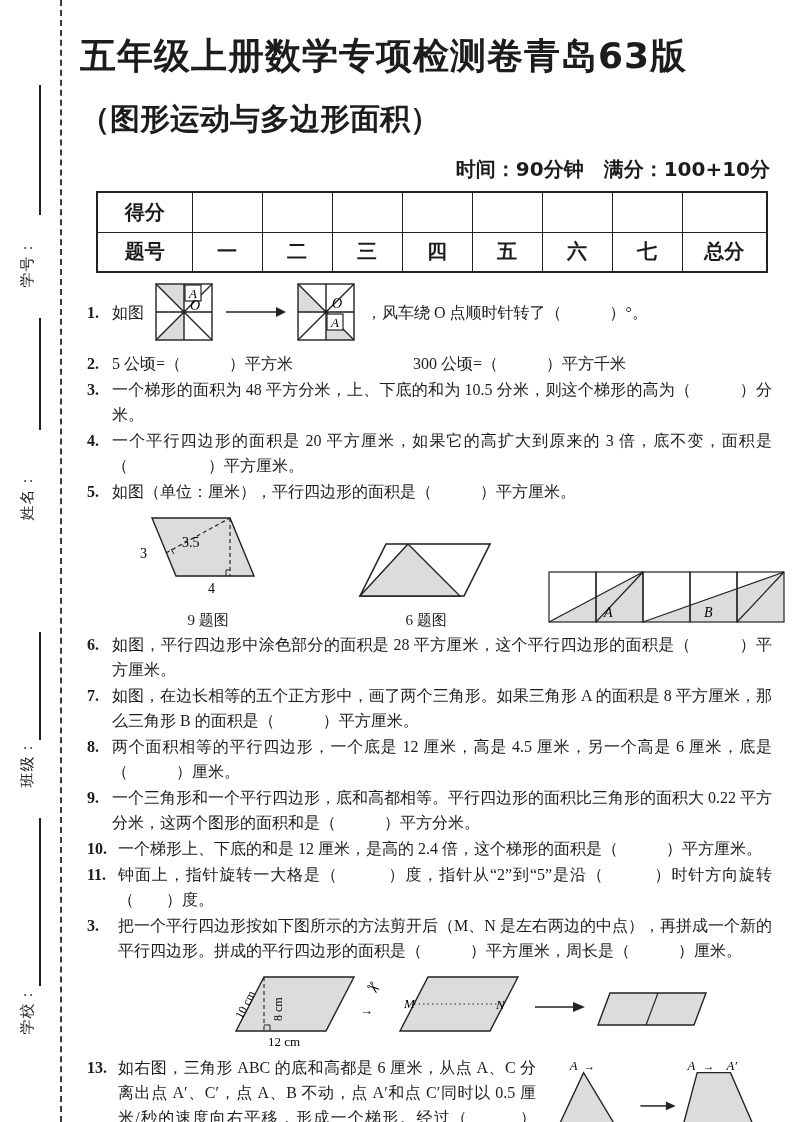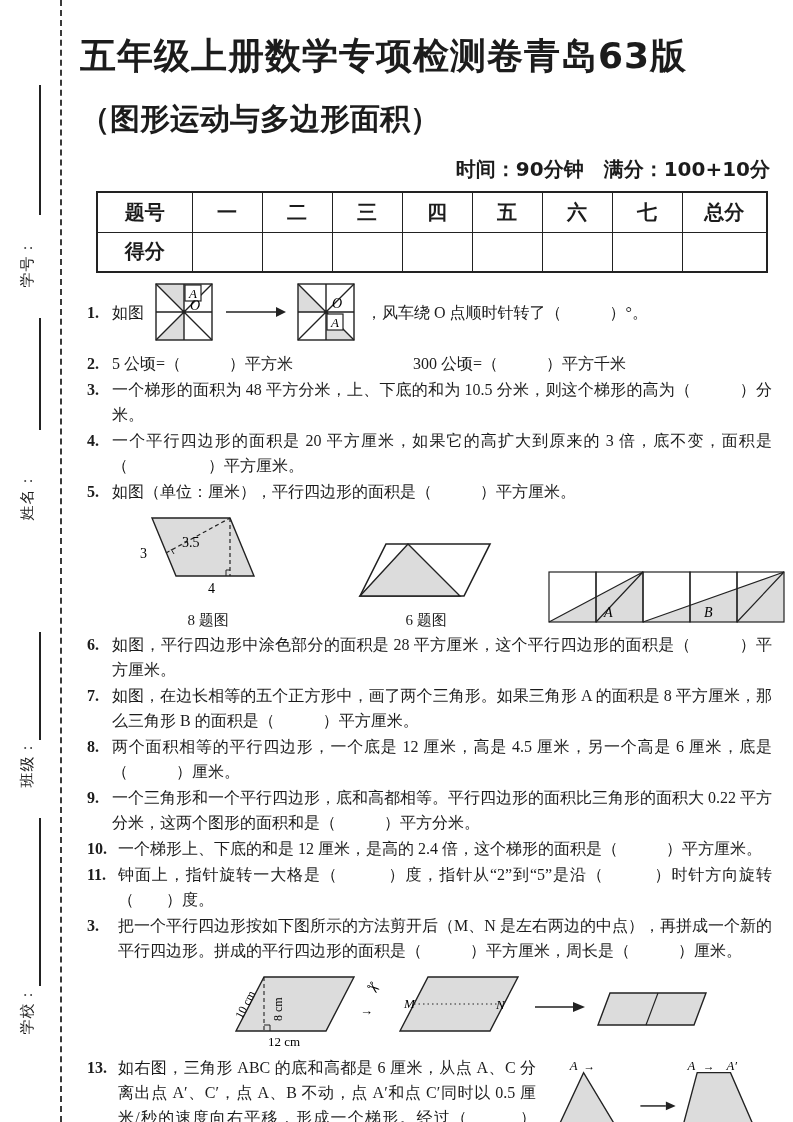--- a/index.html
+++ b/index.html
@@ -75,40 +75,40 @@
           <col class="cn">
           <col class="cn">
           <col class="cn">
           <col class="cn">
           <col class="cn">
           <col class="cn">
           <col class="c8">
         </colgroup>
       <tbody>
           <tr>
+        <td>得分</td>
+        <td></td>
+            <td></td>
+        <td></td>
+            <td></td>
+        <td></td>
+            <td></td>
+        <td></td>
+            <td></td>
+      </tr>
+      <tr>
         <td>题号</td>
         <td>一</td>
         <td>二</td>
         <td>三</td>
         <td>四</td>
         <td>五</td>
         <td>六</td>
         <td>七</td>
         <td>总分</td>
-      </tr>
-      <tr>
-        <td>得分</td>
-        <td></td>
-            <td></td>
-        <td></td>
-            <td></td>
-        <td></td>
-            <td></td>
-        <td></td>
-            <td></td>
       </tr>
     </tbody>
       </table>
 
 
     <div class="q q1row">
       <span class="qnum">1.</span>
       <span>如图</span>
       <svg class="inlinefig" width="72" height="72" viewBox="0 0 72 72">
         <polygon class="shade" points="36,36 8,8 36,8"></polygon>
@@ -160,21 +160,21 @@
     <div class="figrow">
       <div class="figblock" style="margin-right:58px;">
         <svg width="180" height="92" viewBox="0 0 180 92">
           <polygon class="shade" points="34,6 112,6 136,64 58,64" stroke="#222" stroke-width="1.4"></polygon>
           <path class="ln" stroke-width="1.2" stroke-dasharray="4,3" d="M48,41 L112,6 M112,6 L112,64"></path>
           <path class="ln" stroke-width="1" d="M53,37 L56,42 M108,58 L112,58 M108,58 L108,64"></path>
           <text x="22" y="46" font-size="14">3</text>
           <text x="64" y="35" font-size="14">3.5</text>
           <text x="90" y="81" font-size="14">4</text>
         </svg>
-        <div class="figcaption">8 题图</div>
+        <div class="figcaption">9 题图</div>
       </div>
       <div class="figblock" style="margin-right:50px;">
         <svg width="140" height="66" viewBox="0 0 140 66">
           <polygon points="4,58 30,6 134,6 108,58" fill="#fff" stroke="#222" stroke-width="1.6"></polygon>
           <polygon class="shade" points="4,58 52,6 104,58" stroke="#222" stroke-width="1.4"></polygon>
         </svg>
         <div class="figcaption">6 题图</div>
       </div>
       <div class="figblock">
         <svg width="245" height="58" viewBox="0 0 245 58">

